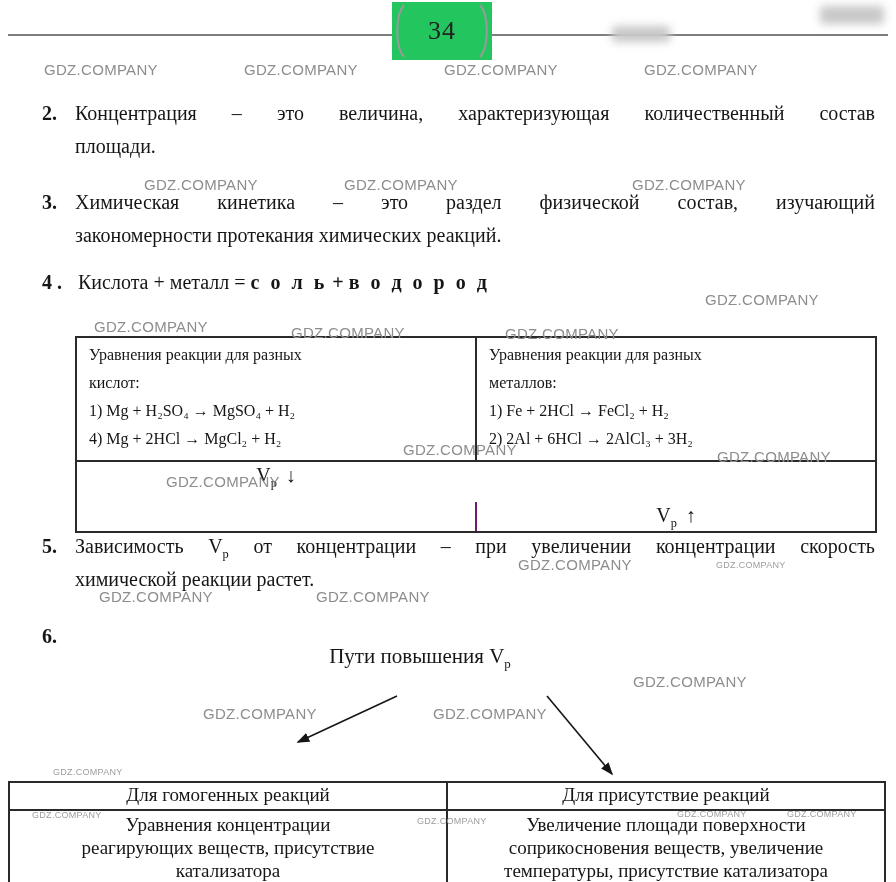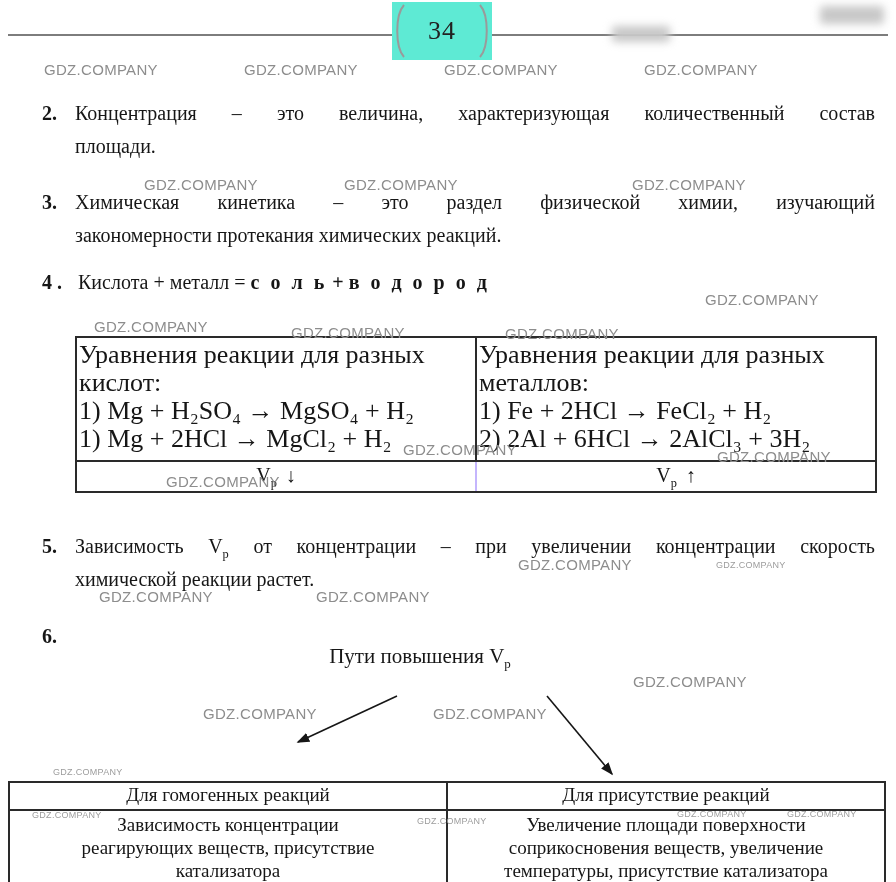--- a/index.html
+++ b/index.html
@@ -4,45 +4,45 @@
 <style>
   * { margin:0; padding:0; box-sizing:border-box; }
   html,body { background:#ffffff; }
   .page {
     position:relative; width:896px; height:882px; margin:0 auto;
     background:#ffffff; overflow:hidden;
     font-family:"Liberation Serif","DejaVu Serif",serif; color:#161616;
   }
   
   .rule { position:absolute; left:8px; top:34px; width:880px; height:2px; background:#7d7d7d; }
-  .pagebox { position:absolute; left:392px; top:2px; width:100px; height:58px; background:#5eead4;
+  .pagebox { position:absolute; left:392px; top:2px; width:100px; height:58px; background:#22c55e;
              display:flex; align-items:center; justify-content:space-between; z-index:3; }
   .pagenum { font-size:26px; color:#222; letter-spacing:1px; }
   .bracket svg { display:block; }
   
   .wm { position:absolute; font-family:"Liberation Sans","DejaVu Sans",sans-serif;
         font-size:15px; color:#8d8d8d; letter-spacing:0.3px; white-space:nowrap; z-index:2; }
   .wm.sm { font-size:9px; color:#9c9c9c; }
   .smudge { position:absolute; background:#c8c8c8; filter:blur(4px); border-radius:3px; z-index:1; }
   
   .itemnum { position:absolute; left:42px; font-weight:bold; font-size:20px; line-height:33px; }
   .itemtext { position:absolute; left:75px; width:800px; font-size:20px; line-height:33px; }
   .jline { text-align:justify; text-align-last:justify; }
   .item4line { position:absolute; left:42px; top:271px; font-size:20px; }
   .item4line .n4 { margin-right:16px; }
   .spaced { letter-spacing:3px; }
   sub { font-size:0.62em; line-height:0; }
   
   .t1 { position:absolute; left:75px; top:336px; width:802px; border:2px solid #2a2a2a; background:transparent; }
   .t1 .row { display:flex; }
-  .t1 .cell { flex:1; padding:3px 2px 7px; font-size:26px; line-height:28px; }
+  .t1 .cell { flex:1; padding:3px 12px 7px; font-size:16px; line-height:28px; }
   .t1 .cell.r { border-left:2px solid #2a2a2a; }
   .t1 .raterow { display:flex; border-top:2px solid #2a2a2a; }
   .t1 .ratecell { flex:1; text-align:center; font-size:20px; padding:2px 0 4px; }
-  .t1 .ratecell.r { border-left:2px solid #c4b5fd; }
+  .t1 .ratecell.r { border-left:2px solid #701a75;margin-top:40px; }
   .arrowgap { margin-left:9px; }
   
   .diagram-title { position:absolute; left:0; top:644px; width:840px; text-align:center; font-size:21px; }
   .arrows { position:absolute; left:250px; top:686px; z-index:1; }
   
   .t2 { position:absolute; left:8px; top:781px; width:878px; border:2px solid #2a2a2a; }
   .t2 .hrow { display:flex; border-bottom:2px solid #2a2a2a; }
   .t2 .hcell { flex:1; text-align:center; font-size:19px; padding:1px 12px 3px; }
   .t2 .hcell.r, .t2 .bcell.r { border-left:2px solid #2a2a2a; }
   .t2 .brow { display:flex; }
@@ -99,35 +99,35 @@
   <div class="wm sm" style="left:787px;top:809px;">GDZ.COMPANY</div>
 
   <div class="itemnum" style="top:97px;">2.</div>
   <div class="itemtext" style="top:97px;">
     <div class="jline">Концентрация – это величина, характеризующая количественный состав</div>
     <div>площади.</div>
   </div>
 
   <div class="itemnum" style="top:186px;">3.</div>
   <div class="itemtext" style="top:186px;">
-    <div class="jline">Химическая кинетика – это раздел физической химии, изучающий</div>
+    <div class="jline">Химическая кинетика – это раздел физической состав, изучающий</div>
     <div>закономерности протекания химических реакций.</div>
   </div>
 
   <div class="item4line">
     <b class="n4">4 .</b><span>Кислота + металл = </span><b class="spaced">с о л ь</b><b> + </b><b class="spaced">в о д о р о д</b>
   </div>
 
   <div class="t1">
     <div class="row">
       <div class="cell l">
         <div>Уравнения реакции для разных</div>
         <div>кислот:</div>
         <div>1) Mg + H₂SO₄ → MgSO₄ + H₂</div>
-        <div>1) Mg + 2HCl → MgCl₂ + H₂</div>
+        <div>4) Mg + 2HCl → MgCl₂ + H₂</div>
       </div>
       <div class="cell r">
         <div>Уравнения реакции для разных</div>
         <div>металлов:</div>
         <div>1) Fe + 2HCl → FeCl₂ + H₂</div>
         <div>2) 2Al + 6HCl → 2AlCl₃ + 3H₂</div>
       </div>
     </div>
     <div class="raterow">
       <div class="ratecell"><span>V</span><sub>р</sub><span class="arrowgap">↓</span></div>
@@ -155,21 +155,21 @@
     <line x1="297" y1="10" x2="362" y2="88" stroke="#161616" stroke-width="1.6" marker-end="url(#ah)"></line>
   </svg>
 
   <div class="t2">
     <div class="hrow">
       <div class="hcell">Для гомогенных реакций</div>
       <div class="hcell r">Для присутствие реакций</div>
     </div>
     <div class="brow">
       <div class="bcell">
-        <div>Зависимость концентрации</div>
+        <div>Уравнения концентрации</div>
         <div>реагирующих веществ, присутствие</div>
         <div>катализатора</div>
       </div>
       <div class="bcell r">
         <div>Увеличение площади поверхности</div>
         <div>соприкосновения веществ, увеличение</div>
         <div>температуры, присутствие катализатора</div>
       </div>
     </div>
   </div>

